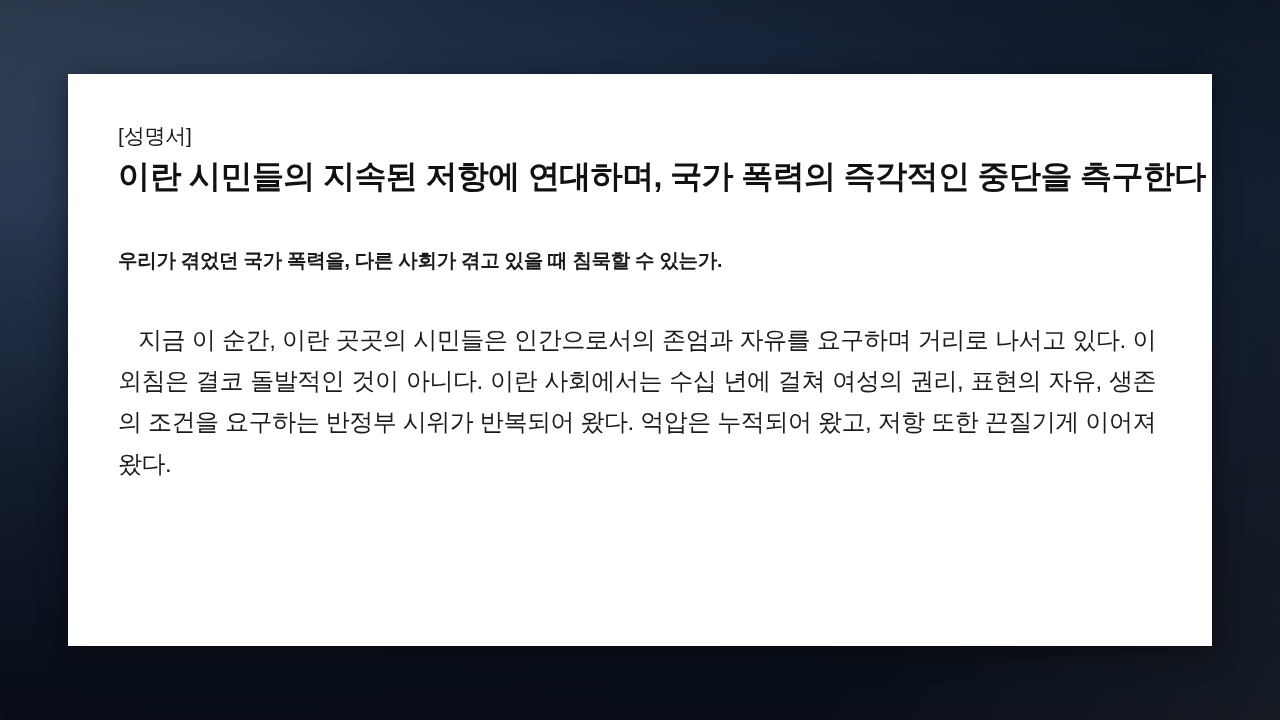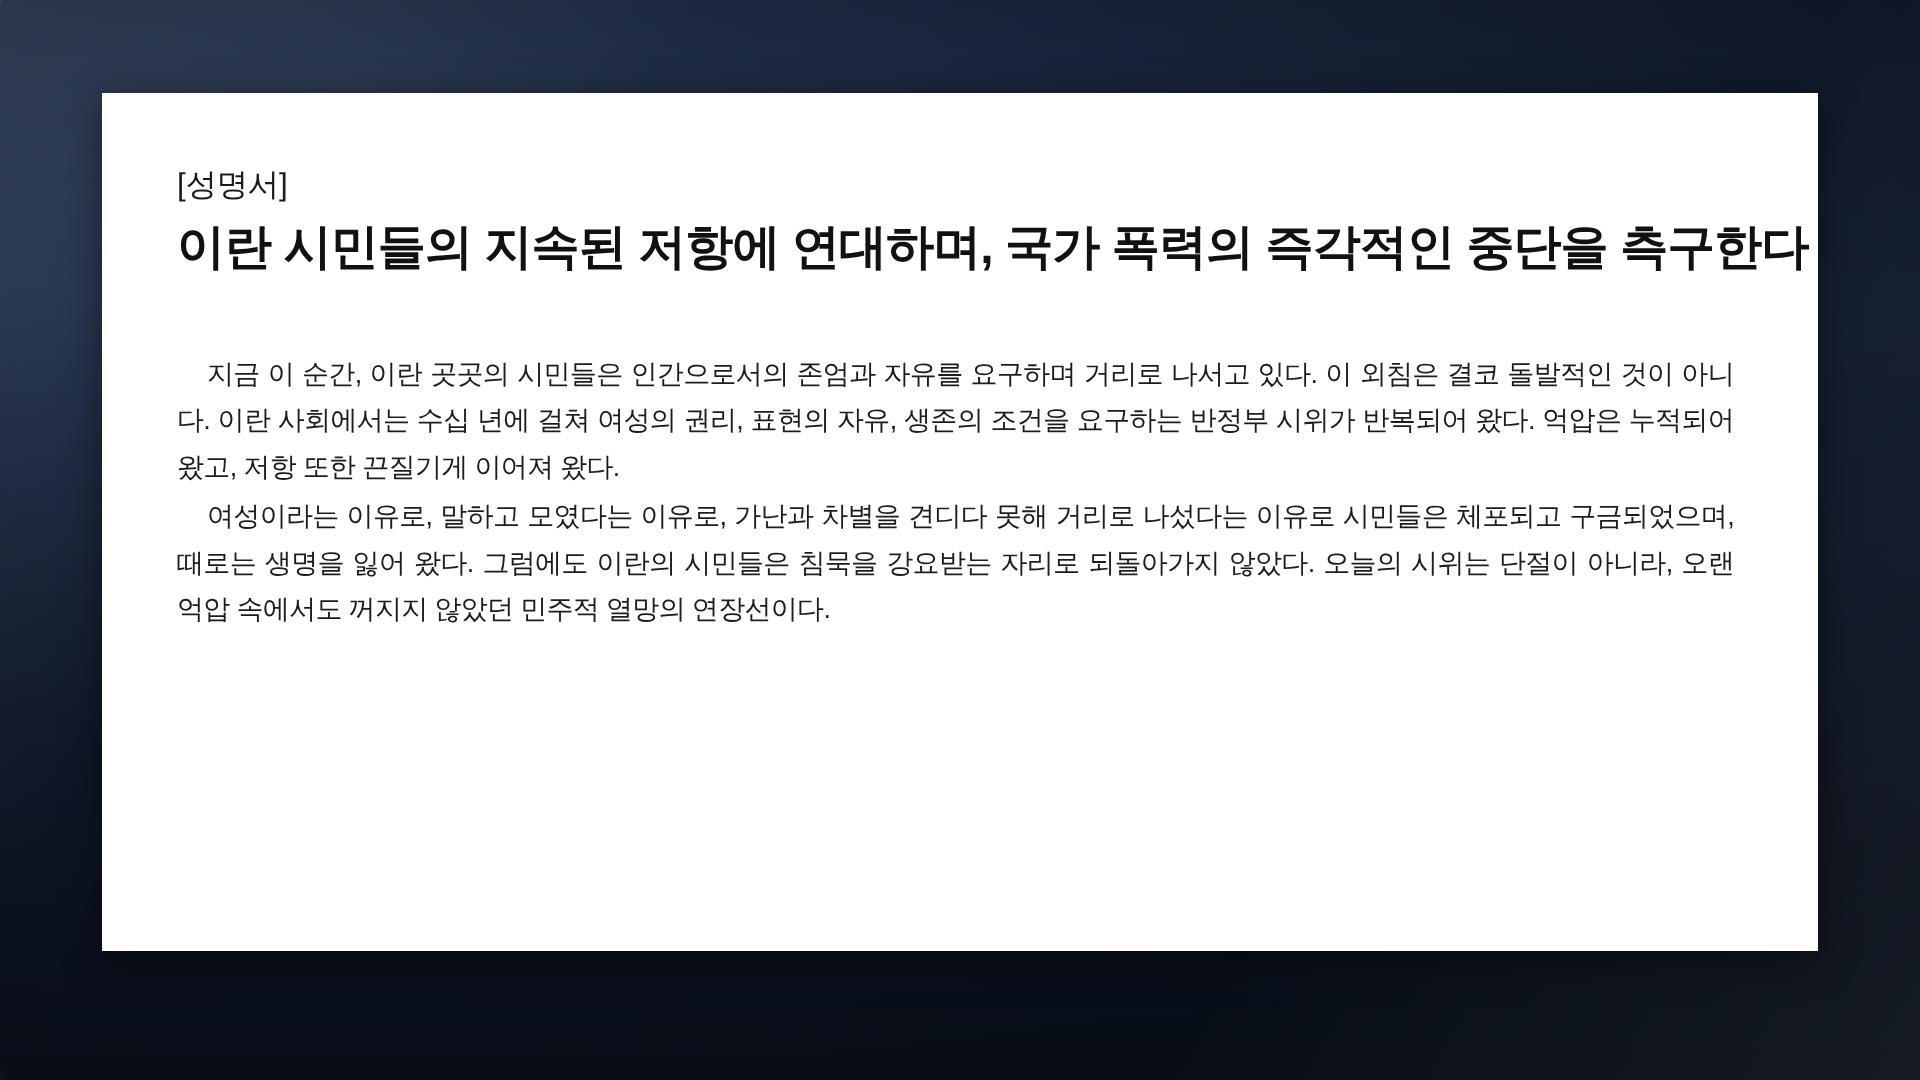--- a/index.html
+++ b/index.html
@@ -32,21 +32,21 @@
       linear-gradient(128deg, rgba(255,255,255,0.07) 0%, rgba(255,255,255,0) 26%),
       linear-gradient(-58deg, rgba(255,255,255,0.05) 0%, rgba(255,255,255,0) 30%),
       linear-gradient(180deg, rgba(0,0,0,0.18) 0%, rgba(0,0,0,0) 28%, rgba(0,0,0,0.30) 100%);
     pointer-events: none;
   }
 
   
   #statement-card {
     position: absolute;
     left: 68px;
-    top: 62px;
+    top: 74px;
     width: 1144px;
     height: 572px;
     background: #ffffff;
     box-shadow: 0 6px 26px rgba(0,0,0,0.45);
     box-sizing: border-box;
     padding: 48px 56px 28px 50px;
     overflow: hidden;
   }
 
   .doc-tag {
@@ -75,21 +75,21 @@
   }
   .lead-line.strong {
     font-weight: bold;
     margin-bottom: 0;
   }
 
   #body-copy {
     margin-top: 44px;
   }
   .para {
-    font-size: 18px;
+    font-size: 24px;
     color: #1c1c1c;
     letter-spacing: -0.45px;
     line-height: 1.72;
     margin: 0 0 2px 0;
     text-align: justify;
     text-justify: inter-character;
     text-indent: 20px;
   }
 </style>
 </head>
@@ -97,19 +97,19 @@
 
 <div id="backdrop"></div>
 
 <div id="statement-card">
 
   <p class="doc-tag">[성명서]</p>
 
   <h1 class="doc-title">이란 시민들의 지속된 저항에 연대하며, 국가 폭력의 즉각적인 중단을 측구한다</h1>
 
 
+  <p class="lead-line strong">우리가 겪었던 국가 폭력을, 다른 사회가 겪고 있을 때 침묵할 수 있는가.</p>
 
   <div id="body-copy">
     <p class="para">지금 이 순간, 이란 곳곳의 시민들은 인간으로서의 존엄과 자유를 요구하며 거리로 나서고 있다. 이 외침은 결코 돌발적인 것이 아니다. 이란 사회에서는 수십 년에 걸쳐 여성의 권리, 표현의 자유, 생존의 조건을 요구하는 반정부 시위가 반복되어 왔다. 억압은 누적되어 왔고, 저항 또한 끈질기게 이어져 왔다.</p>
-    <p class="para">여성이라는 이유로, 말하고 모였다는 이유로, 가난과 차별을 견디다 못해 거리로 나섰다는 이유로 시민들은 체포되고 구금되었으며, 때로는 생명을 잃어 왔다. 그럼에도 이란의 시민들은 침묵을 강요받는 자리로 되돌아가지 않았다. 오늘의 시위는 단절이 아니라, 오랜 억압 속에서도 꺼지지 않았던 민주적 열망의 연장선이다.</p>
   </div>
 
 </div>
 
 </body></html>

